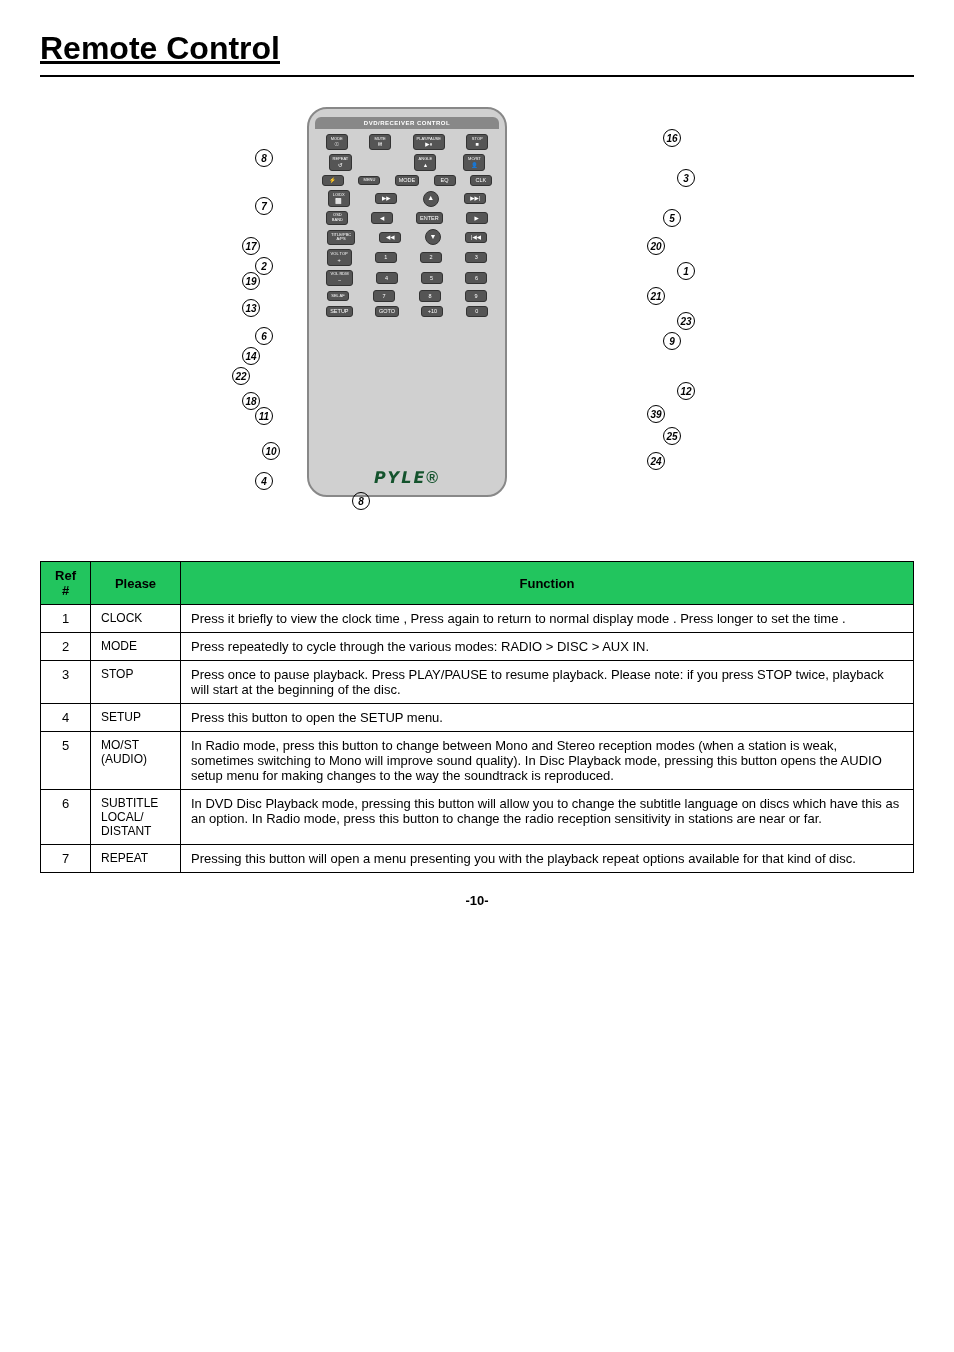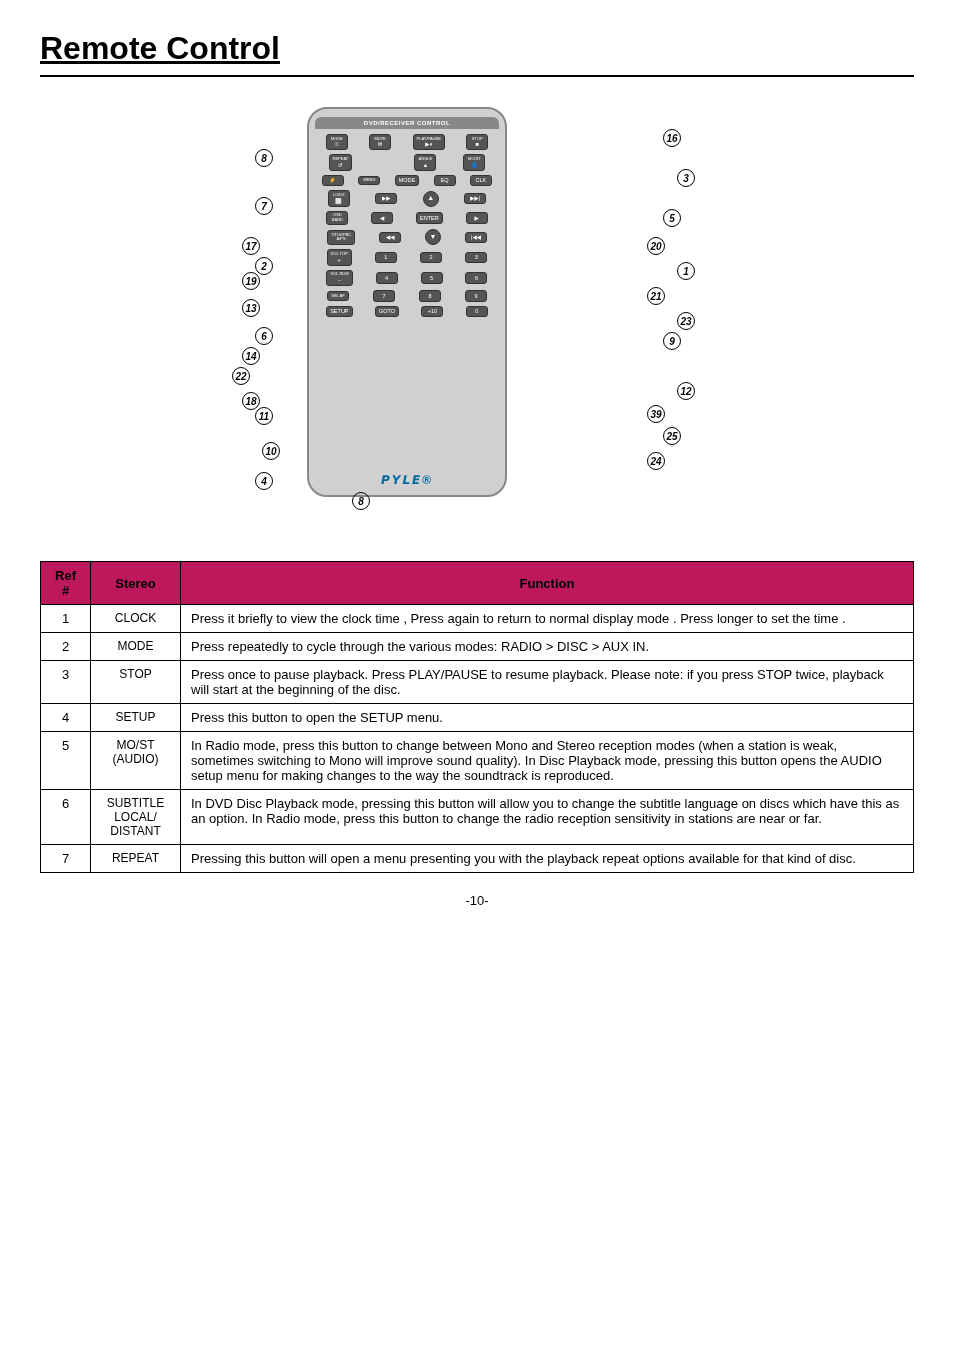--- a/index.html
+++ b/index.html
@@ -87,24 +87,24 @@
       height: 16px;
       display: flex;
       align-items: center;
       justify-content: center;
       font-size: 7px;
       padding: 0;
       min-width: 16px;
     }
     .pyle-logo {
       margin-top: auto;
-      font-size: 12px;
+      font-size: 16px;
       font-weight: bold;
       letter-spacing: 2px;
-      color: #0369a1;
+      color: #14532d;
     }
 
     
     .callout {
       position: absolute;
       font-size: 11px;
       font-weight: bold;
       color: #000;
       font-style: italic;
     }
@@ -124,42 +124,43 @@
     .ref-table {
       width: 100%;
       border-collapse: collapse;
       font-size: 13px;
     }
     .ref-table th {
       border: 1.5px solid #000;
       padding: 6px 10px;
       text-align: center;
       font-weight: bold;
-      background: #be185d;
+      background: #22c55e;
     }
     .ref-table th:first-child { width: 50px; }
     .ref-table th:nth-child(2) { width: 90px; }
     .ref-table th:nth-child(3) { }
     .ref-table td {
       border: 1.5px solid #000;
       padding: 6px 10px;
       vertical-align: top;
     }
     .ref-table td:first-child {
       text-align: center;
     }
     .ref-table td:nth-child(2) {
-      text-align: center;
+      text-align: left;
       font-size: 12px;
     }
 
     .page-footer {
       text-align: center;
       margin-top: 20px;
       font-size: 13px;
+      font-weight: bold;
     }
   </style>
 </head>
 <body>
 
 <h1>Remote Control</h1>
 <hr class="title-hr">
 
 <div class="remote-diagram">
   <div class="remote-wrapper">
@@ -298,21 +299,21 @@
     <span class="callout" style="left:450px; top:308px"><span class="callout-circle">39</span></span>
     <span class="callout" style="left:466px; top:330px"><span class="callout-circle">25</span></span>
     <span class="callout" style="left:450px; top:355px"><span class="callout-circle">24</span></span>
   </div>
 </div>
 
 <table class="ref-table">
   <thead>
     <tr>
       <th>Ref #</th>
-      <th>Stereo</th>
+      <th>Please</th>
       <th>Function</th>
     </tr>
   </thead>
   <tbody>
     <tr>
       <td>1</td>
       <td>CLOCK</td>
       <td>Press it briefly to view the clock time , Press again to return to normal display mode . Press longer to set the time .</td>
     </tr>
     <tr>

